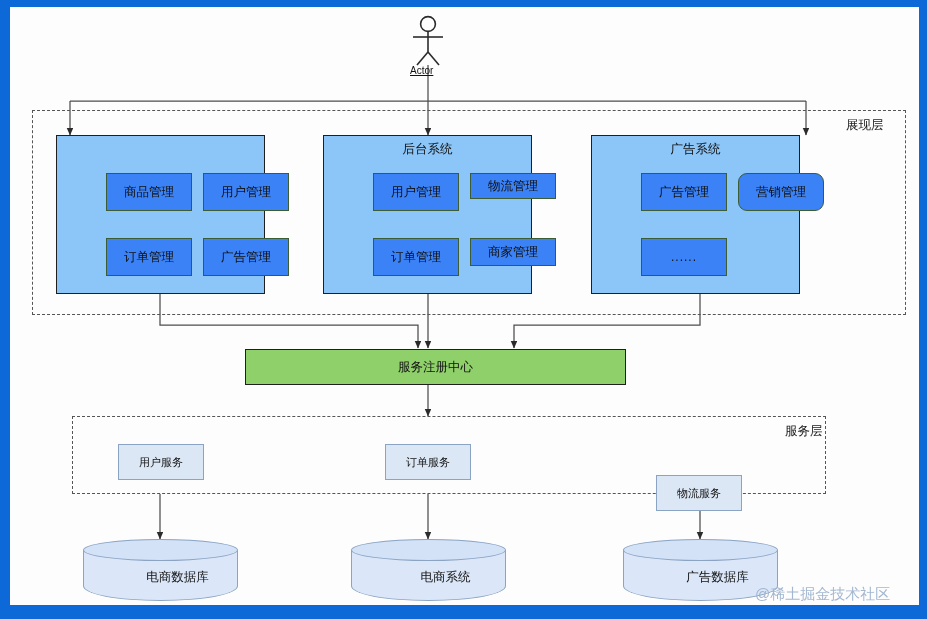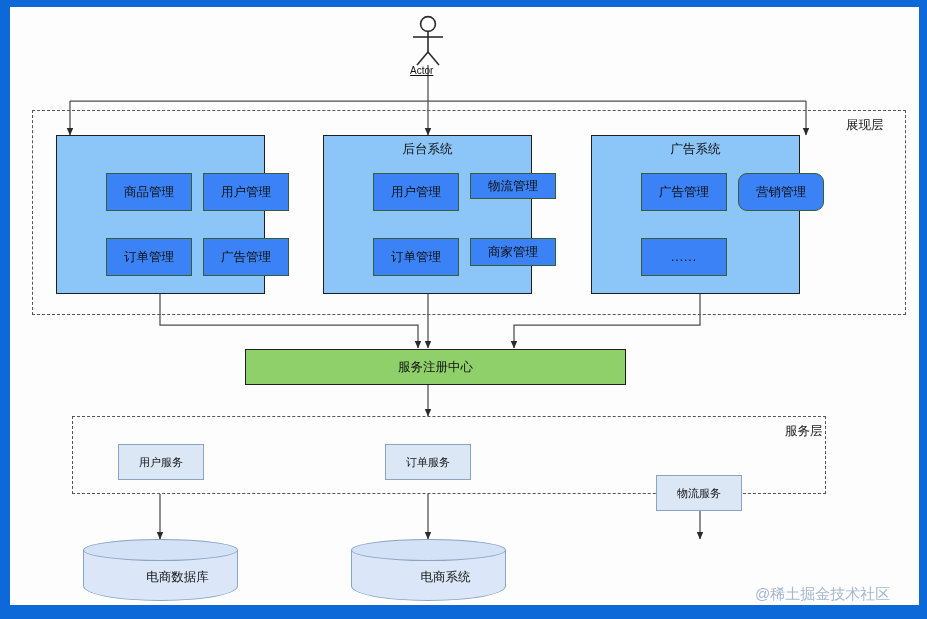--- a/index.html
+++ b/index.html
@@ -253,17 +253,22 @@
       <div class="db-top"></div>
       <div class="db-label">电商数据库</div>
     </div>
 
     <div class="db" style="left:341px; top:532px;">
       <div class="db-body"></div>
       <div class="db-top"></div>
       <div class="db-label">电商系统</div>
     </div>
 
+    <div class="db" style="left:613px; top:532px;">
+      <div class="db-body"></div>
+      <div class="db-top"></div>
+      <div class="db-label">广告数据库</div>
+    </div>
 
     <div class="watermark" style="left:745px; top:578px;">@稀土掘金技术社区</div>
 
   </div>
 </div>
 
 </body></html>

